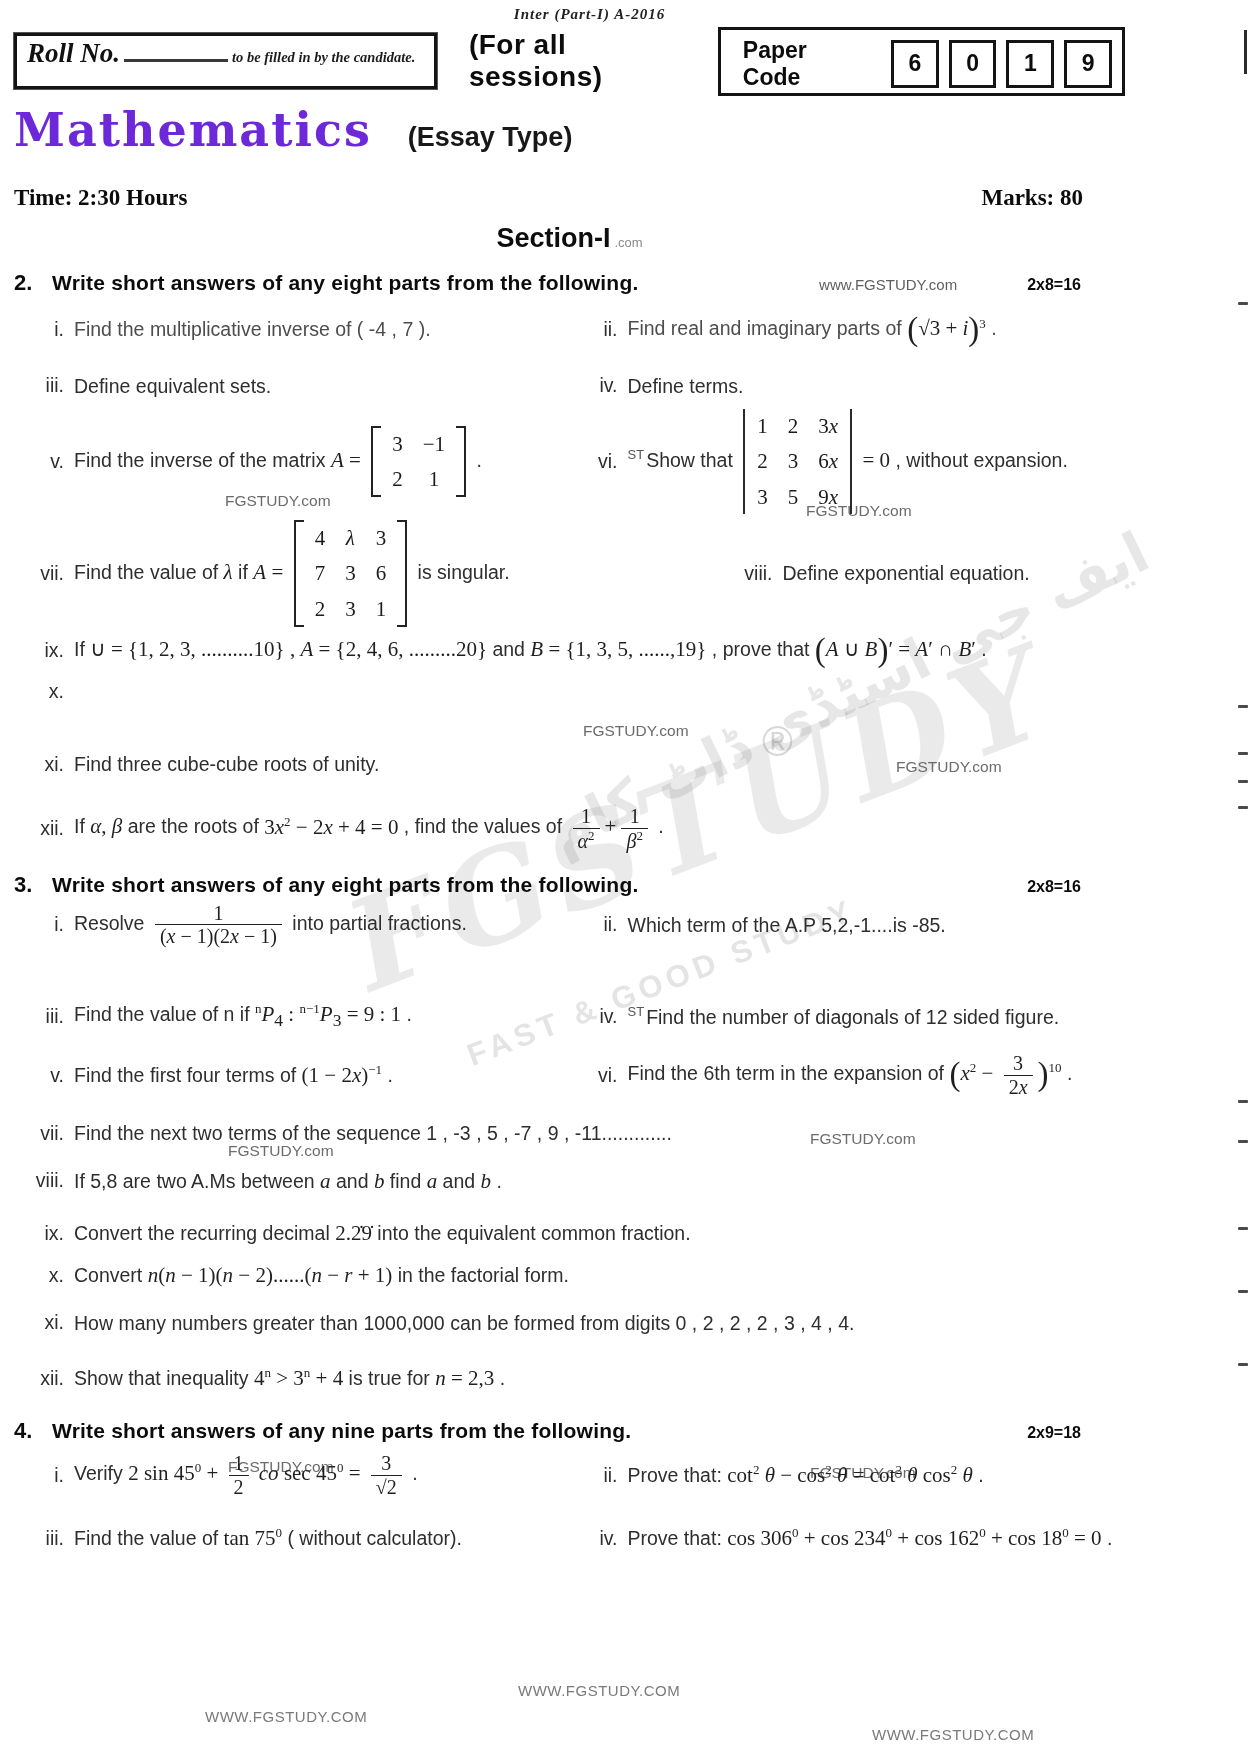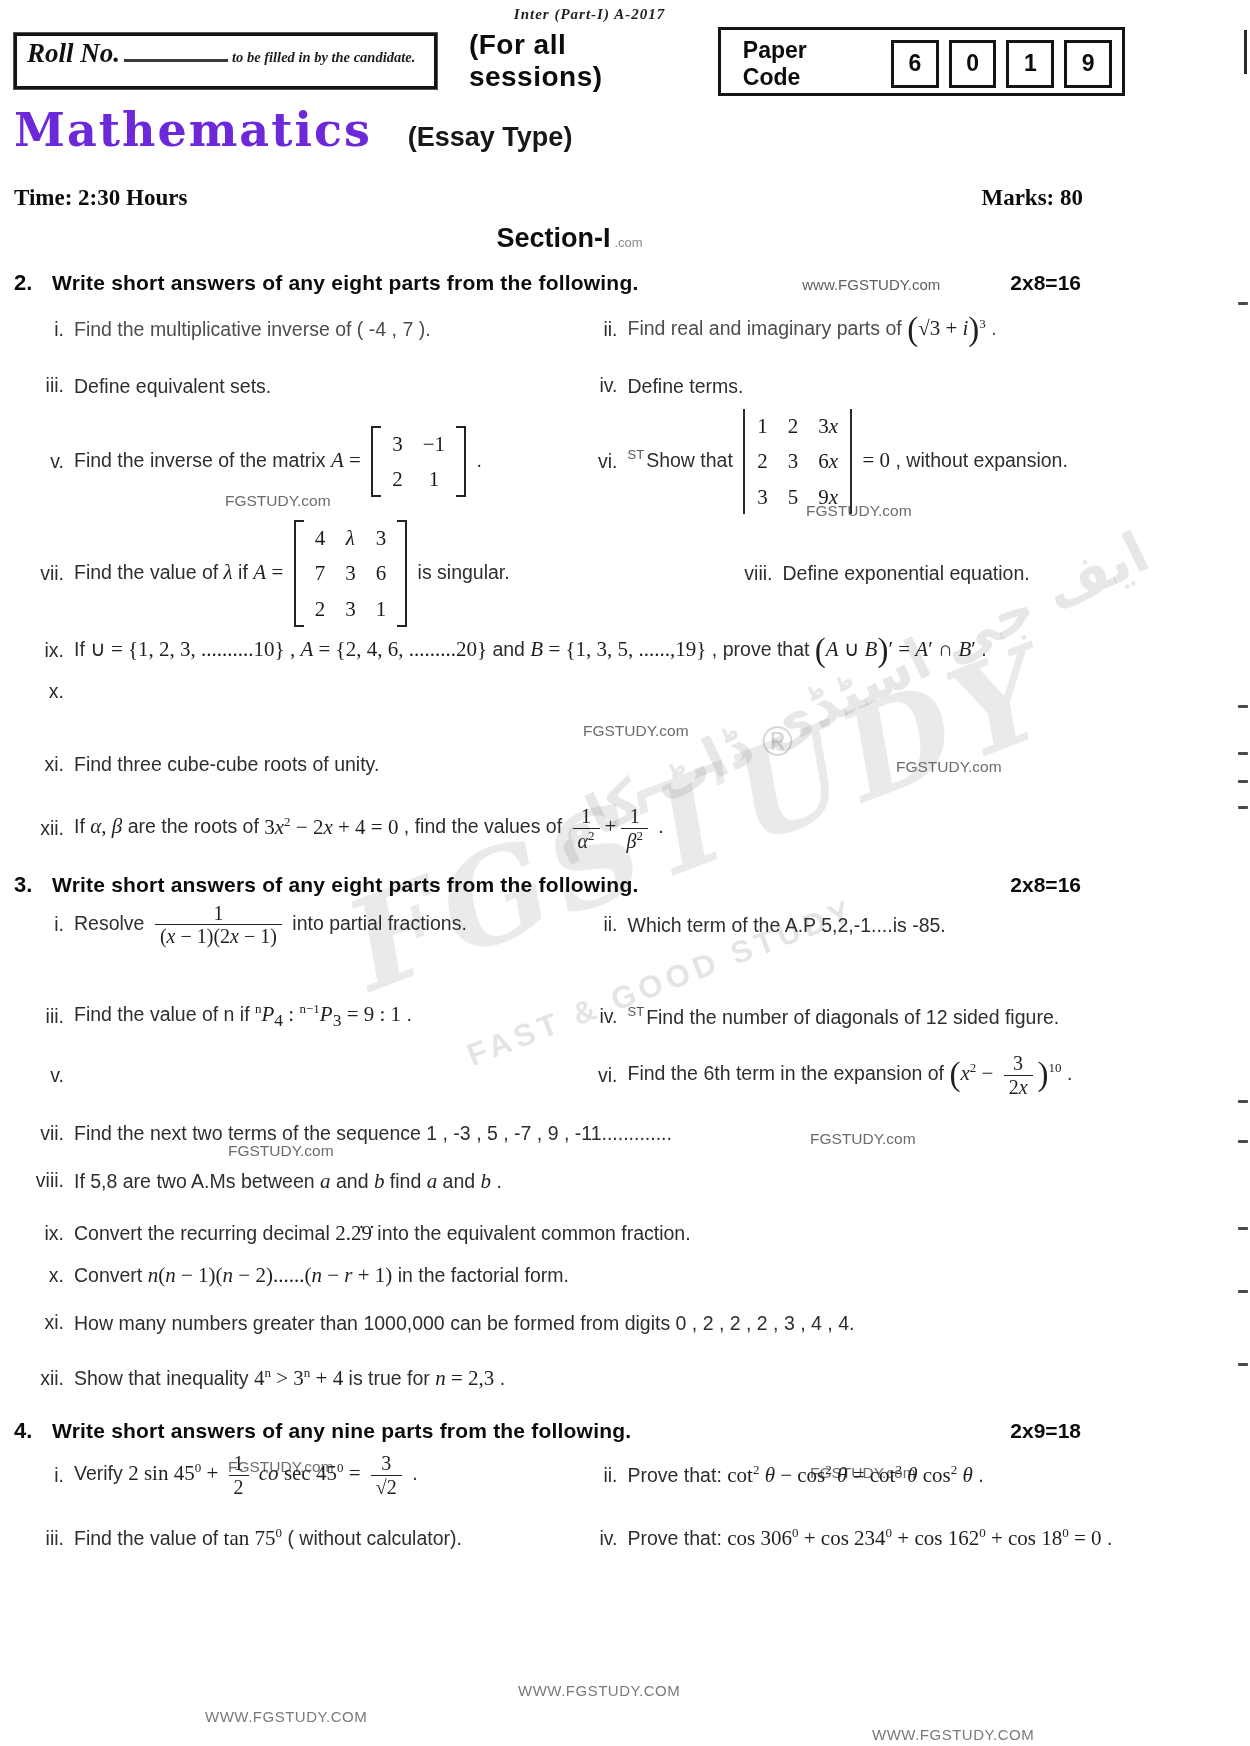--- a/index.html
+++ b/index.html
@@ -26,21 +26,21 @@
   .subtitle{ font-weight:bold; font-size:27px; color:#181818; margin-left:36px; font-family:"Liberation Sans",sans-serif; font-weight:600;}
   .time-row{ display:flex; justify-content:space-between; margin-top:28px; padding-right:42px; font:bold 23px "Liberation Serif", serif; color:#0c0c0c;}
   .section-head{ text-align:center; margin-top:12px; font-weight:bold; font-size:27px; color:#0d0d0d;}
   .sec-suffix{ font-size:13px; font-weight:normal; color:#8a8a8a; margin-left:4px;}
 
   
   .qhead{ display:flex; align-items:baseline; padding-right:44px; margin-top:16px;}
   .qnum{ font-weight:bold; font-size:22px; color:#0c0c0c; width:38px;}
   .qtext{ font-weight:bold; font-size:21px; color:#0c0c0c; letter-spacing:.2px;}
   .qwm{ margin-left:auto; font-size:15px; color:#5f5f5f;}
-  .qmarks{ font-weight:bold; font-size:21px; color:#0c0c0c; margin-left:70px;}
+  .qmarks{ font-weight:bold; font-size:16px; color:#0c0c0c; margin-left:70px;}
   .qhead.nowm .qmarks{ margin-left:auto;}
 
   
   .row{ display:flex; align-items:center; padding-left:4px;}
   .cell{ display:flex; align-items:center; gap:10px;}
   .cell .pl{ flex:0 0 46px; text-align:right; font-size:19.5px; color:#2e2e2e; align-self:center;}
   .cell .pt{ font-size:19.5px; color:#2e2e2e; line-height:1.35;}
   .w50{ flex:0 0 50%;}
   .w64{ flex:0 0 64%;}
   .grow{ flex:1 1 auto;}
@@ -106,21 +106,21 @@
     <div class="tick" style="top:806px;"></div>
     <div class="tick" style="top:1100px;"></div>
     <div class="tick" style="top:1140px;"></div>
     <div class="tick" style="top:1227px;"></div>
     <div class="tick" style="top:1290px;"></div>
     <div class="tick" style="top:1363px;"></div>
   </div>
 
   <div class="content">
 
-    <div class="top-ref">Inter  (Part-I) A-2017</div>
+    <div class="top-ref">Inter  (Part-I) A-2016</div>
 
     <div class="head-row">
       <div class="rollbox">
         <span class="roll-label">Roll No.</span>
         <span class="roll-line"></span>
         <span class="roll-note">to be filled in by the candidate.</span>
       </div>
       <div class="sessions">(For all sessions)</div>
       <div class="pcode">
         <span class="pcode-label">Paper Code</span>
@@ -291,20 +291,21 @@
       </div>
       <div class="cell grow">
         <span class="pl">iv.</span>
         <span class="pt"><sup class="st">ST</sup>Find the number of diagonals of 12 sided figure.</span>
       </div>
     </div>
 
     <div class="row" style="margin-top:20px;">
       <div class="cell w50">
         <span class="pl">v.</span>
+        <span class="pt">Find the first four terms of <span class="m">(1 − 2<i>x</i>)<sup>−1</sup></span> .</span>
       </div>
       <div class="cell grow">
         <span class="pl">vi.</span>
         <span class="pt">Find the 6th term in the expansion of <span class="m"><span class="bigp">(</span><i>x</i><sup>2</sup> − <span class="frac">
                 <span class="t">3</span>
                 <span class="b">2<i>x</i></span>
               </span><span class="bigp">)</span><sup>10</sup></span> .</span>
       </div>
     </div>
 

